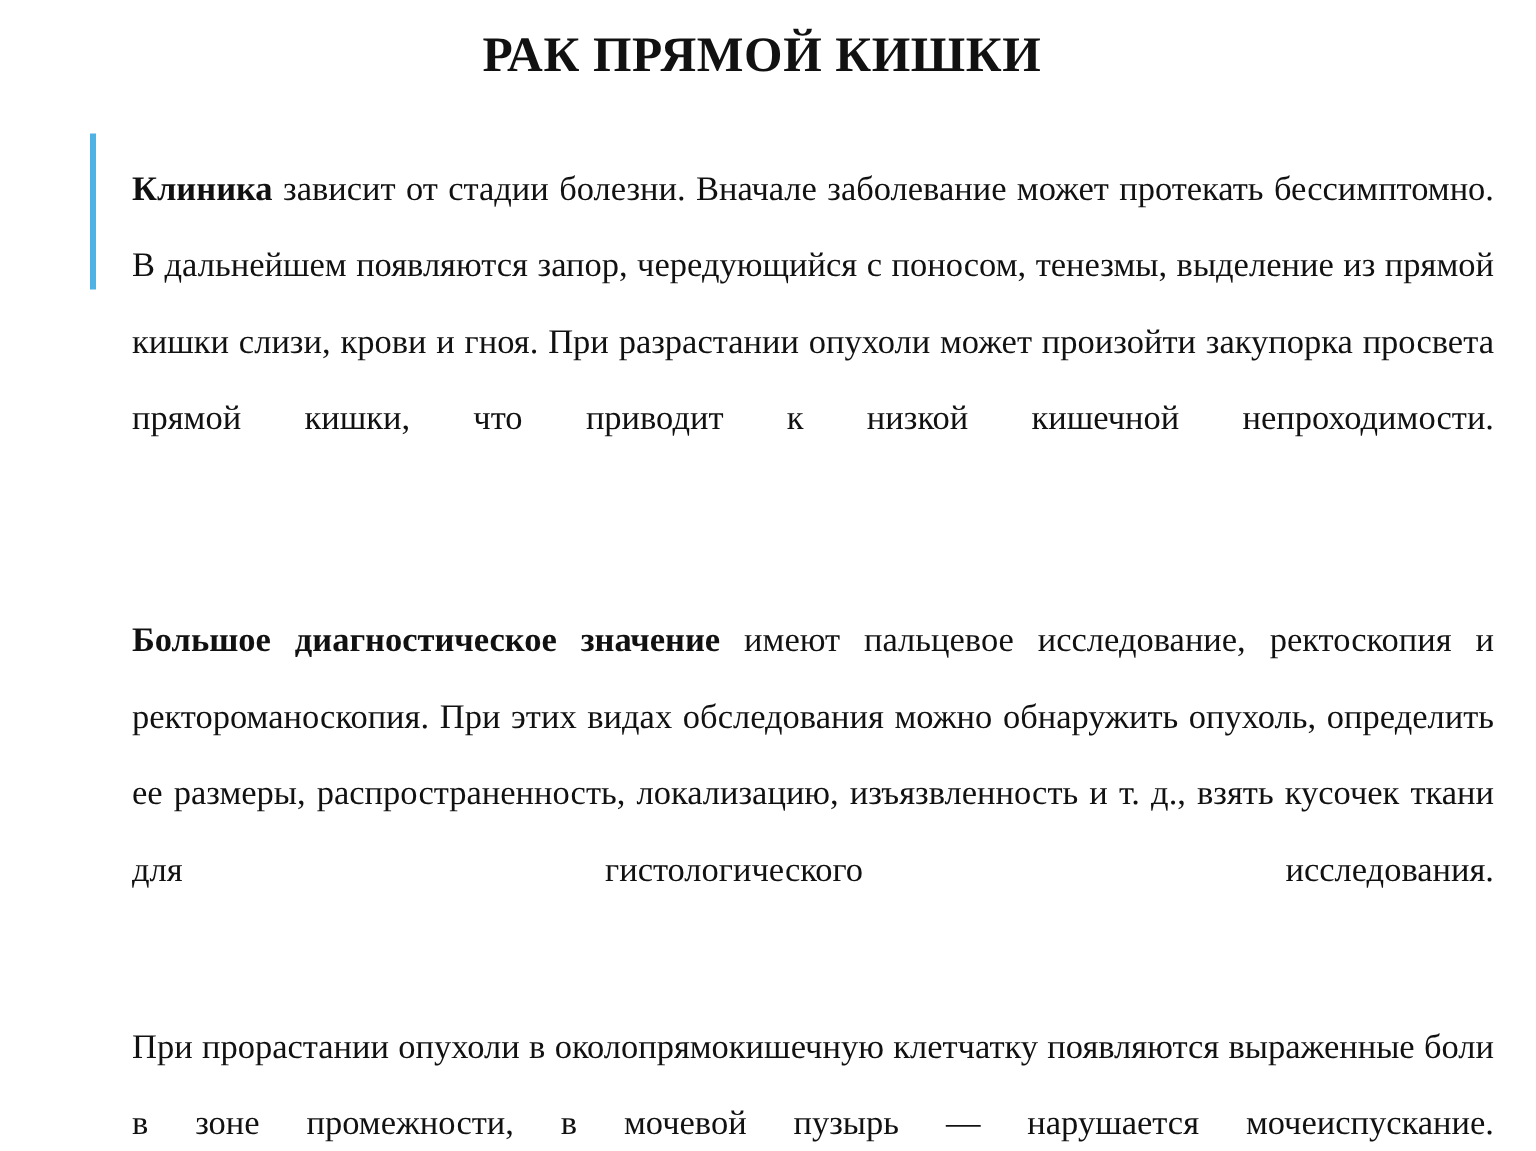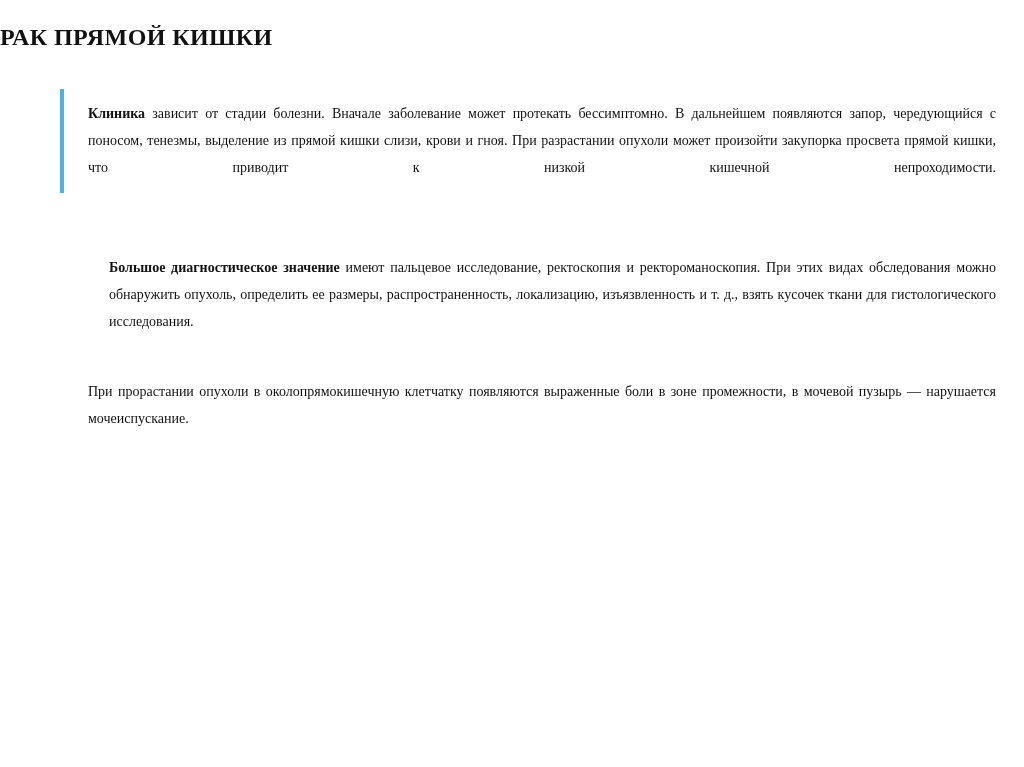--- a/index.html
+++ b/index.html
@@ -24,24 +24,24 @@
     background: #ffffff;
     box-sizing: border-box;
   }
 
   
   .slide-title {
     position: absolute;
     top: 17px;
     left: 0;
     width: 1016px;
-    text-align: left;
+    text-align: center;
     font-family: "Liberation Serif", "DejaVu Serif", serif;
     font-weight: bold;
-    font-size: 24px;
+    font-size: 33px;
     line-height: 40px;
     letter-spacing: 0.4px;
     color: #111111;
     white-space: nowrap;
   }
 
   
   .accent-bar {
     position: absolute;
     left: 60px;
@@ -57,30 +57,29 @@
     position: absolute;
     left: 88px;
     top: 100px;
     width: 908px;
   }
 
   .para {
     margin: 0;
     text-align: justify;
     text-justify: inter-word;
-    font-size: 14px;
-    line-height: 27px;
+    font-size: 23px;
+    line-height: 51px;
     color: #111111;
     font-family: "Liberation Serif", "DejaVu Serif", serif;
     hyphens: none;
   }
 
   .para.gap-top {
     margin-top: 46px;
-    margin-left: 21px;
   }
 
   .para.tight {
     margin-top: 16px;
   }
 
   .para .lead {
     font-weight: bold;
   }
 

